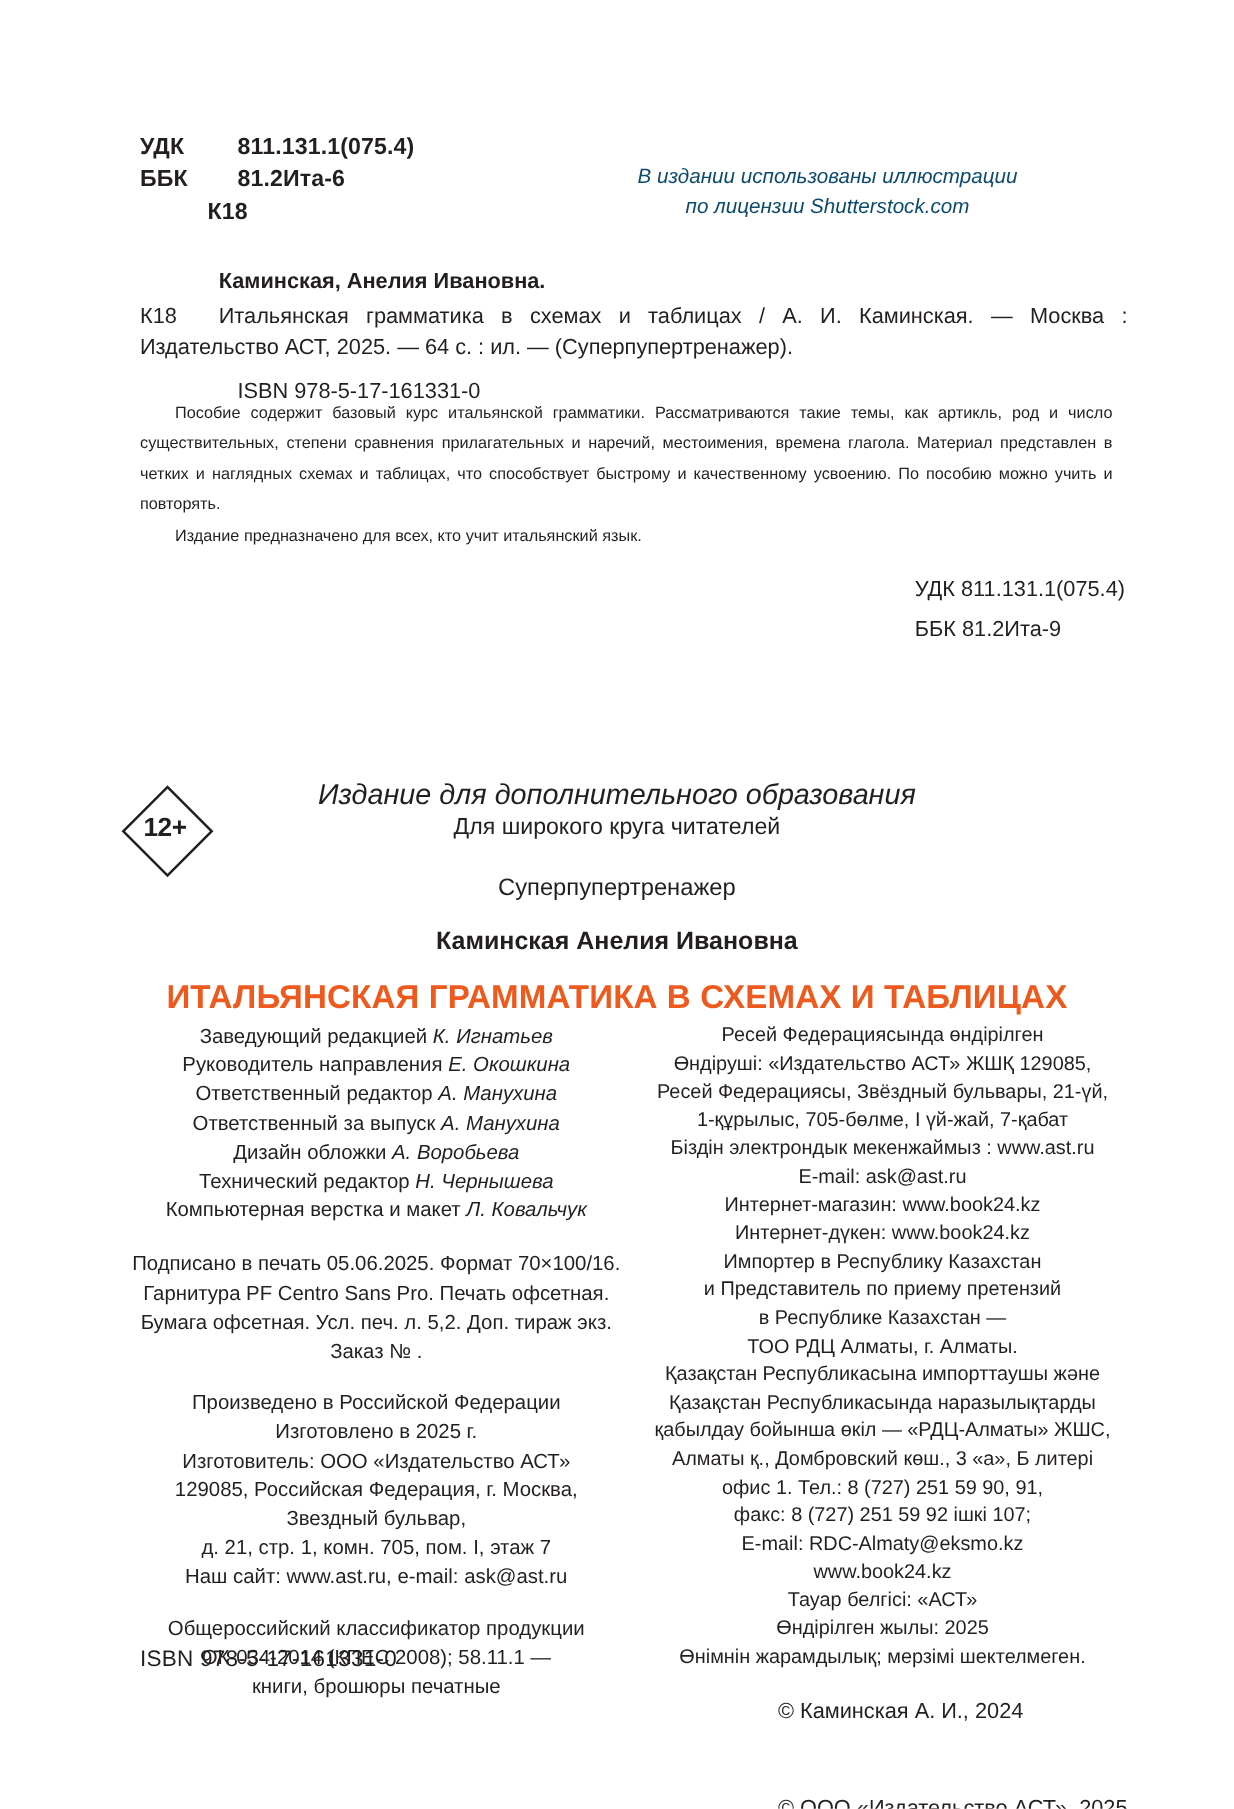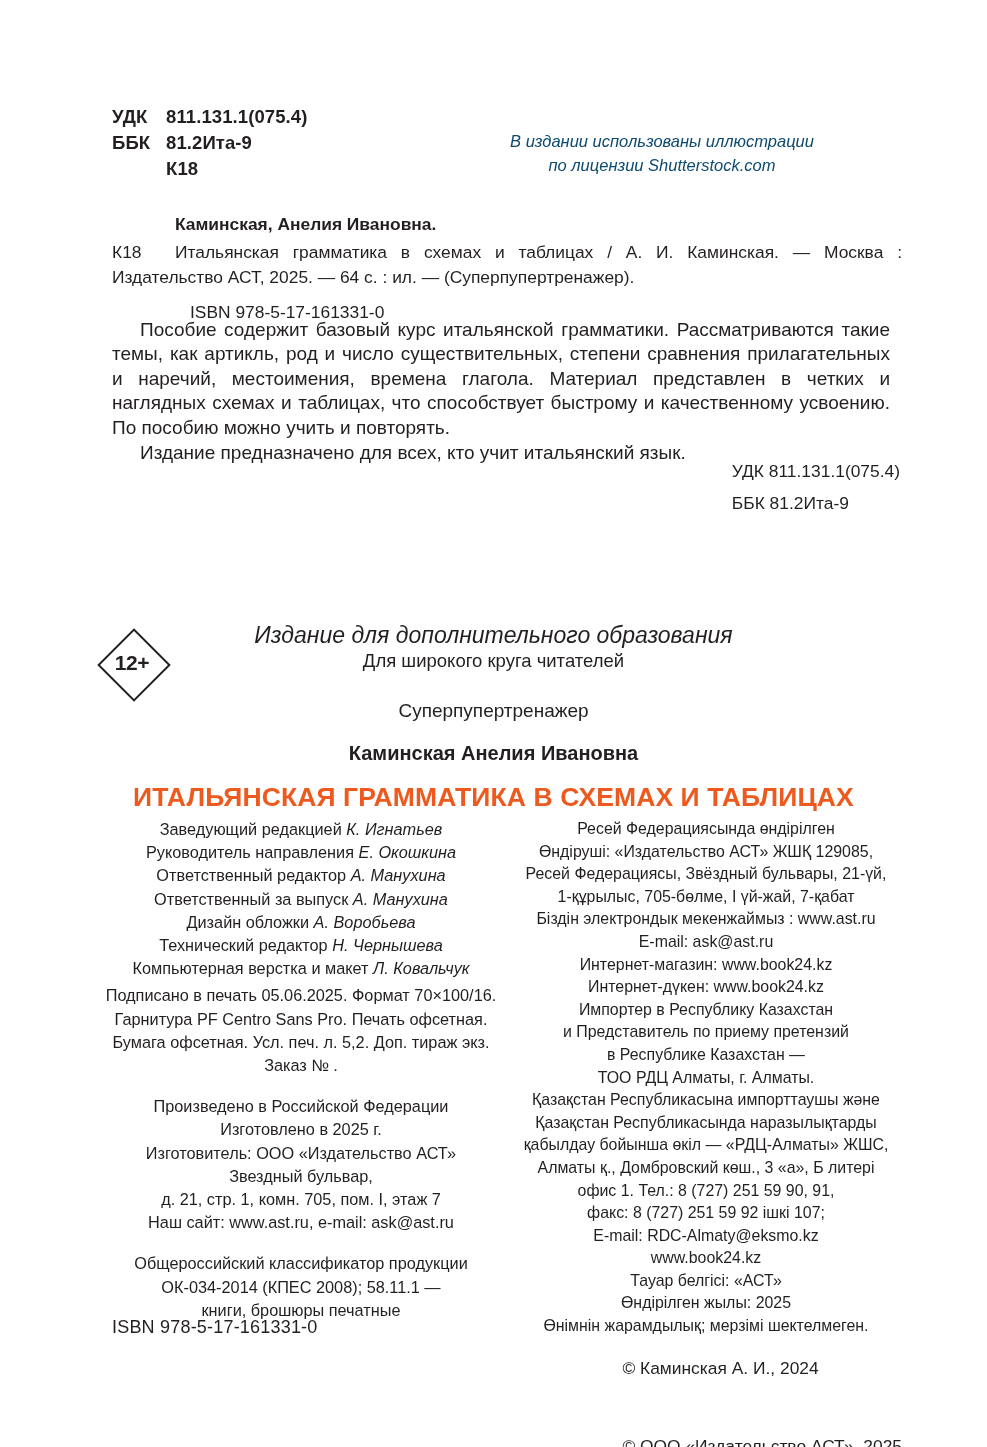--- a/index.html
+++ b/index.html
@@ -32,20 +32,21 @@
   .udk-table {
     float: left;
     font-size: 18.5px;
     line-height: 26px;
     font-weight: bold;
     letter-spacing: 0.1px;
   }
   .udk-row {
     display: flex;
     white-space: pre;
+    gap: 24px;
   }
   .udk-label {
     display: inline-block;
     min-width: 54px;
   }
   .udk-value { display: inline-block; }
   .udk-k18 {
     padding-left: 54px;
   }
 
@@ -93,21 +94,21 @@
   .bib-isbn {
     margin-left: 78px;
     margin-top: 9px;
   }
 
   .annotation {
     position: absolute;
     left: 112px;
     top: 318px;
     width: 778px;
-    font-size: 19px;
+    font-size: 13px;
     line-height: 24.4px;
     text-align: justify;
     text-justify: inter-word;
   }
   .annotation p {
     margin: 0;
     text-indent: 28px;
   }
   .annotation p + p { margin-top: 1px; }
 
@@ -198,21 +199,21 @@
   .col-right {
     left: 500px;
     width: 412px;
     font-size: 15.9px;
     line-height: 22.6px;
   }
   .col p { margin: 0; }
   .staff-line .role { font-style: normal; }
   .staff-line .person { font-style: italic; margin-top: 40px; }
   .block-gap { margin-top: 18px; }
-  .block-gap-lg { margin-top: 4px; }
+  .block-gap-lg { margin-top: 20px; }
 
   .isbn-bottom {
     position: absolute;
     left: 112px;
     top: 1317px;
     font-size: 18px;
     letter-spacing: 0.2px;
   }
   .copyright {
     position: absolute;
@@ -230,21 +231,21 @@
 <div class="page">
 
   <div class="top-block">
     <div class="udk-table">
       <div class="udk-row">
         <span class="udk-label">УДК</span>
         <span class="udk-value">811.131.1(075.4)</span>
       </div>
       <div class="udk-row">
         <span class="udk-label">ББК</span>
-        <span class="udk-value">81.2Ита-9</span>
+        <span class="udk-value">81.2Ита-6</span>
       </div>
       <div class="udk-row udk-k18">
         <span class="udk-value">К18</span>
       </div>
     </div>
     <div class="shutterstock">
       <div>В издании использованы иллюстрации</div>
       <div>по лицензии Shutterstock.com</div>
     </div>
   </div>
@@ -296,20 +297,21 @@
       <p>Подписано в печать 05.06.2025. Формат 70×100/16.</p>
       <p>Гарнитура PF Centro Sans Pro. Печать офсетная.</p>
       <p>Бумага офсетная. Усл. печ. л. 5,2. Доп. тираж      экз.</p>
       <p>Заказ №  .</p>
     </div>
 
     <div class="block-gap">
       <p>Произведено в Российской Федерации</p>
       <p>Изготовлено в 2025 г.</p>
       <p>Изготовитель: ООО «Издательство АСТ»</p>
+      <p>129085, Российская Федерация, г. Москва,</p>
       <p>Звездный бульвар,</p>
       <p>д. 21, стр. 1, комн. 705, пом. I, этаж 7</p>
       <p>Наш сайт: www.ast.ru, e-mail: ask@ast.ru</p>
     </div>
 
     <div class="block-gap">
       <p>Общероссийский классификатор продукции</p>
       <p>ОК-034-2014 (КПЕС 2008); 58.11.1 —</p>
       <p>книги, брошюры печатные</p>
     </div>

